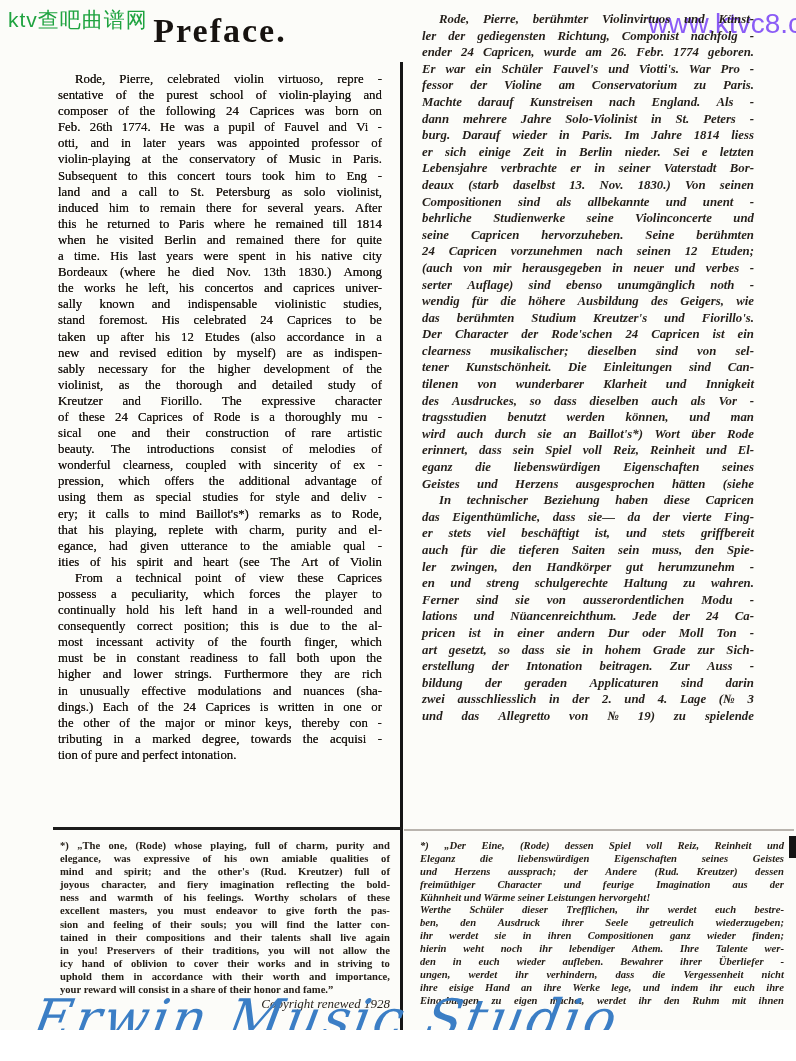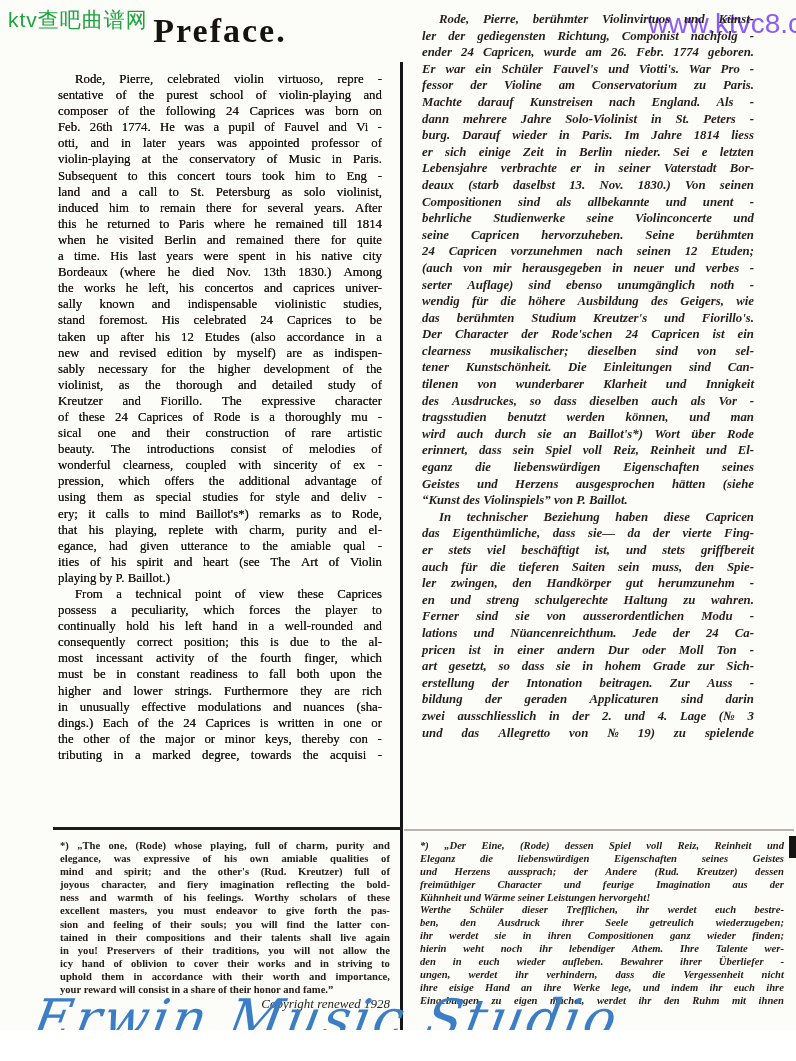--- a/index.html
+++ b/index.html
@@ -398,21 +398,20 @@
           <span>his</span>
           <span>spirit</span>
           <span>and</span>
           <span>heart</span>
           <span>(see</span>
           <span>The</span>
           <span>Art</span>
           <span>of</span>
           <span>Violin</span>
         </div>
-        <div class="ln noj">playing by P. Baillot.)</div>
         <div class="ln ind">
           <span>From</span>
           <span>a</span>
           <span>technical</span>
           <span>point</span>
           <span>of</span>
           <span>view</span>
           <span>these</span>
           <span>Caprices</span>
         </div>
@@ -519,20 +518,21 @@
           <span>tributing</span>
           <span>in</span>
           <span>a</span>
           <span>marked</span>
           <span>degree,</span>
           <span>towards</span>
           <span>the</span>
           <span>acquisi</span>
           <span>-</span>
         </div>
+        <div class="ln noj">tion of pure and perfect intonation.</div>
       </div>
   </div>
   <div class="fn fn-en">
       <div class="ln">
         <span>*)</span>
         <span>„The</span>
         <span>one,</span>
         <span>(Rode)</span>
         <span>whose</span>
         <span>playing,</span>
@@ -932,21 +932,20 @@
           <span>seines</span>
         </div>
         <div class="ln">
           <span>Geistes</span>
           <span>und</span>
           <span>Herzens</span>
           <span>ausgesprochen</span>
           <span>hätten</span>
           <span>(siehe</span>
         </div>
-        <div class="ln noj">“Kunst des Violinspiels” von P. Baillot.</div>
         <div class="ln ind">
           <span>In</span>
           <span>technischer</span>
           <span>Beziehung</span>
           <span>haben</span>
           <span>diese</span>
           <span>Capricen</span>
         </div>
         <div class="ln">
           <span>das</span>

